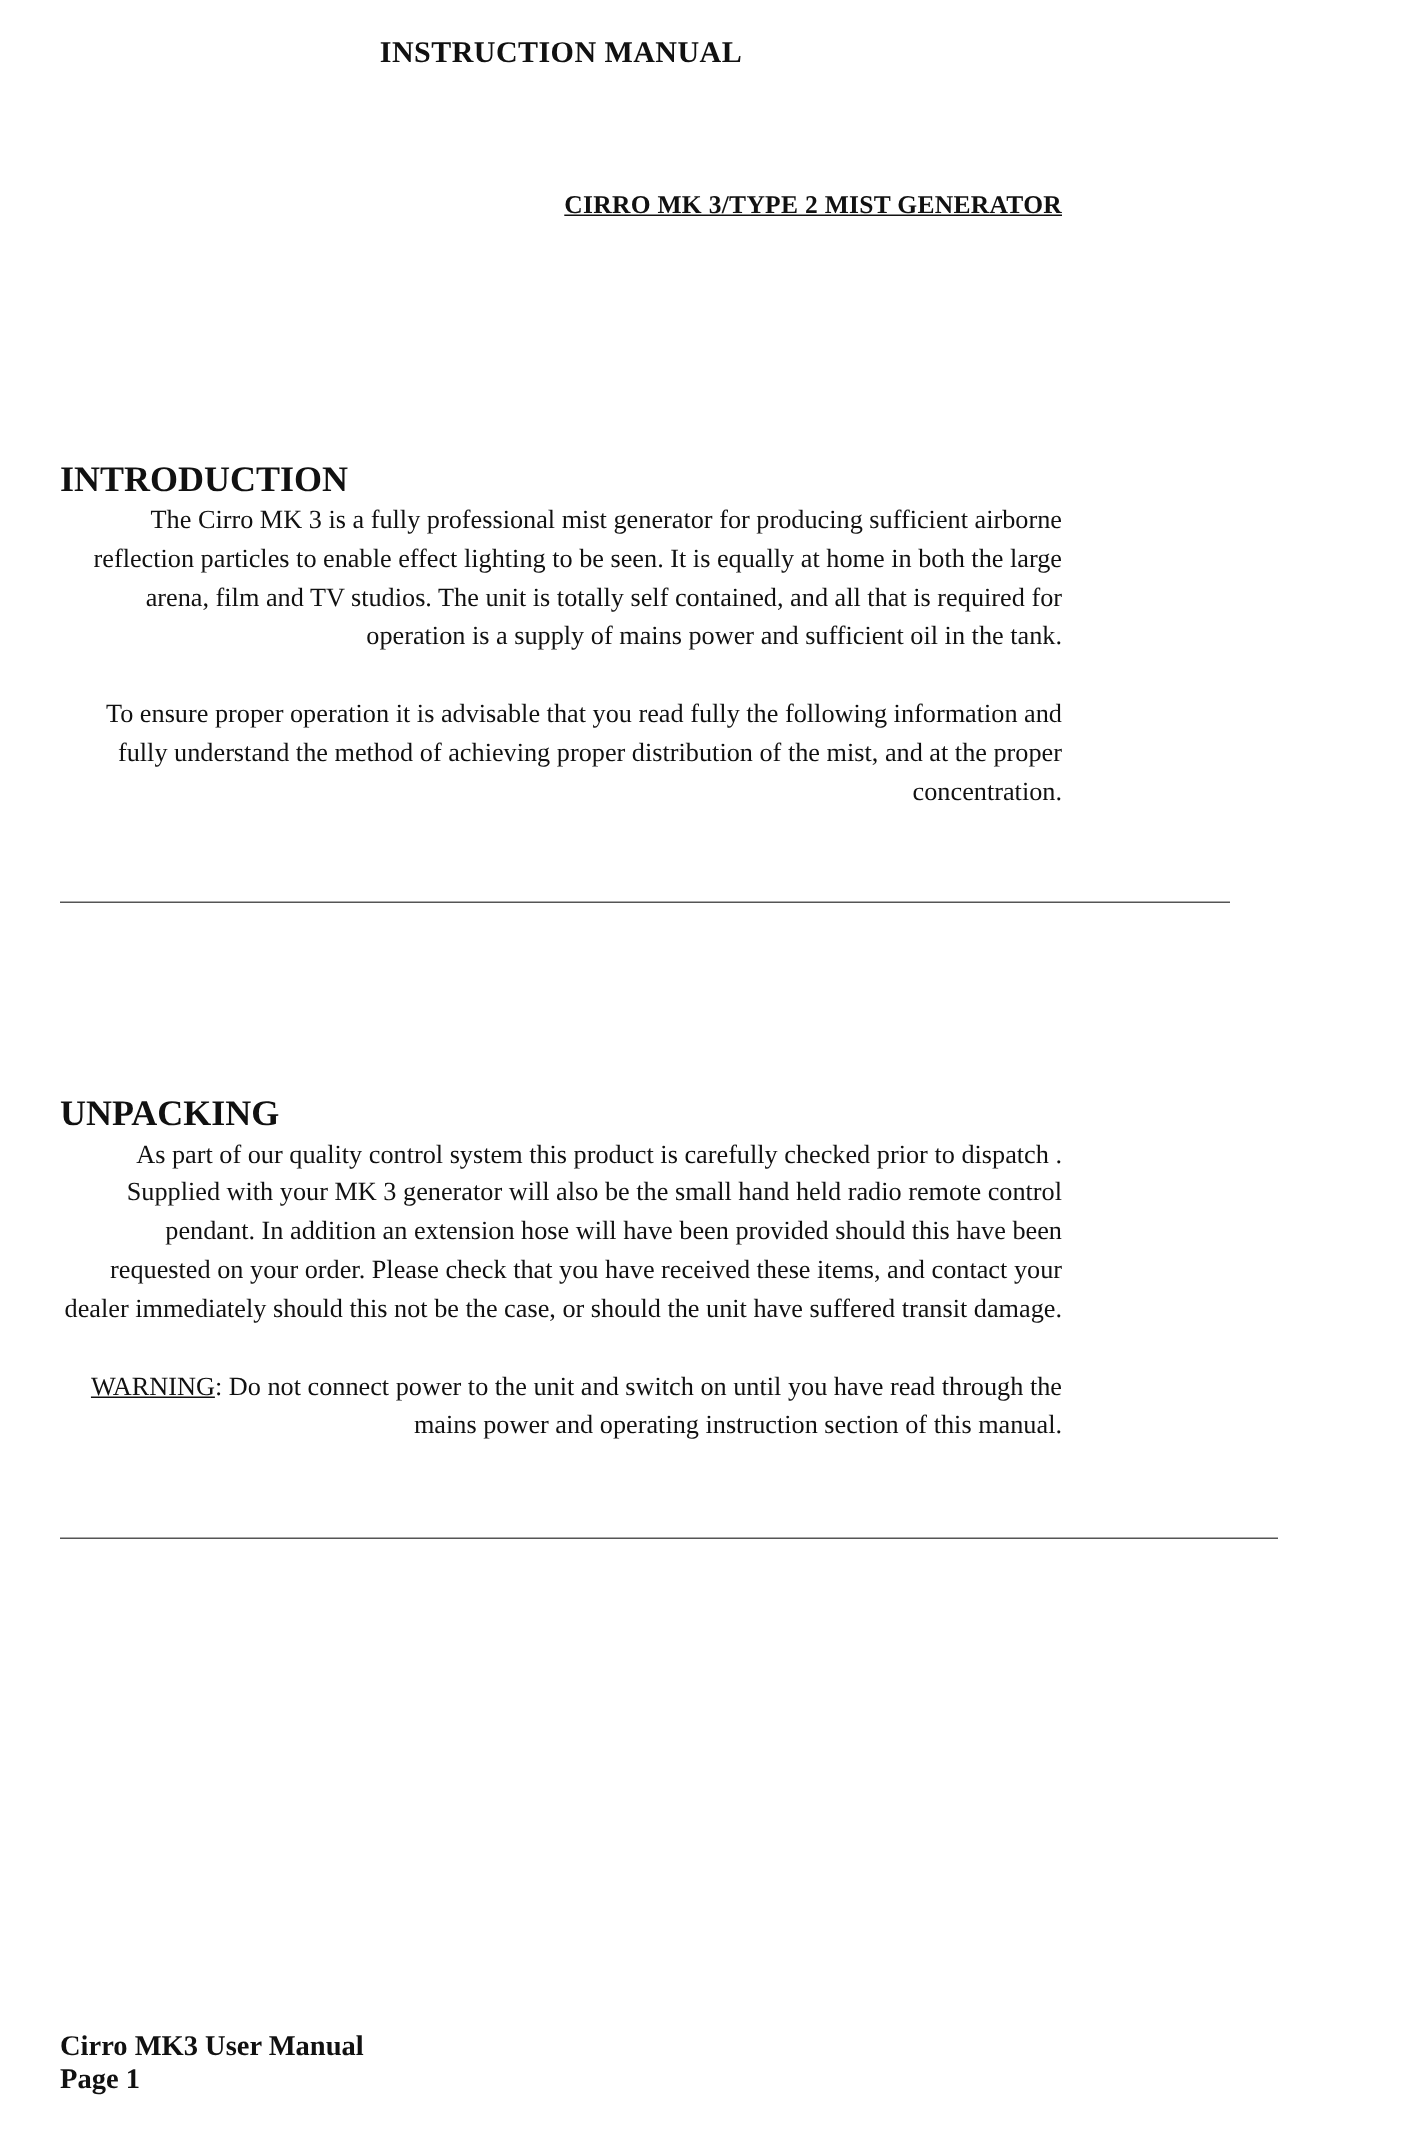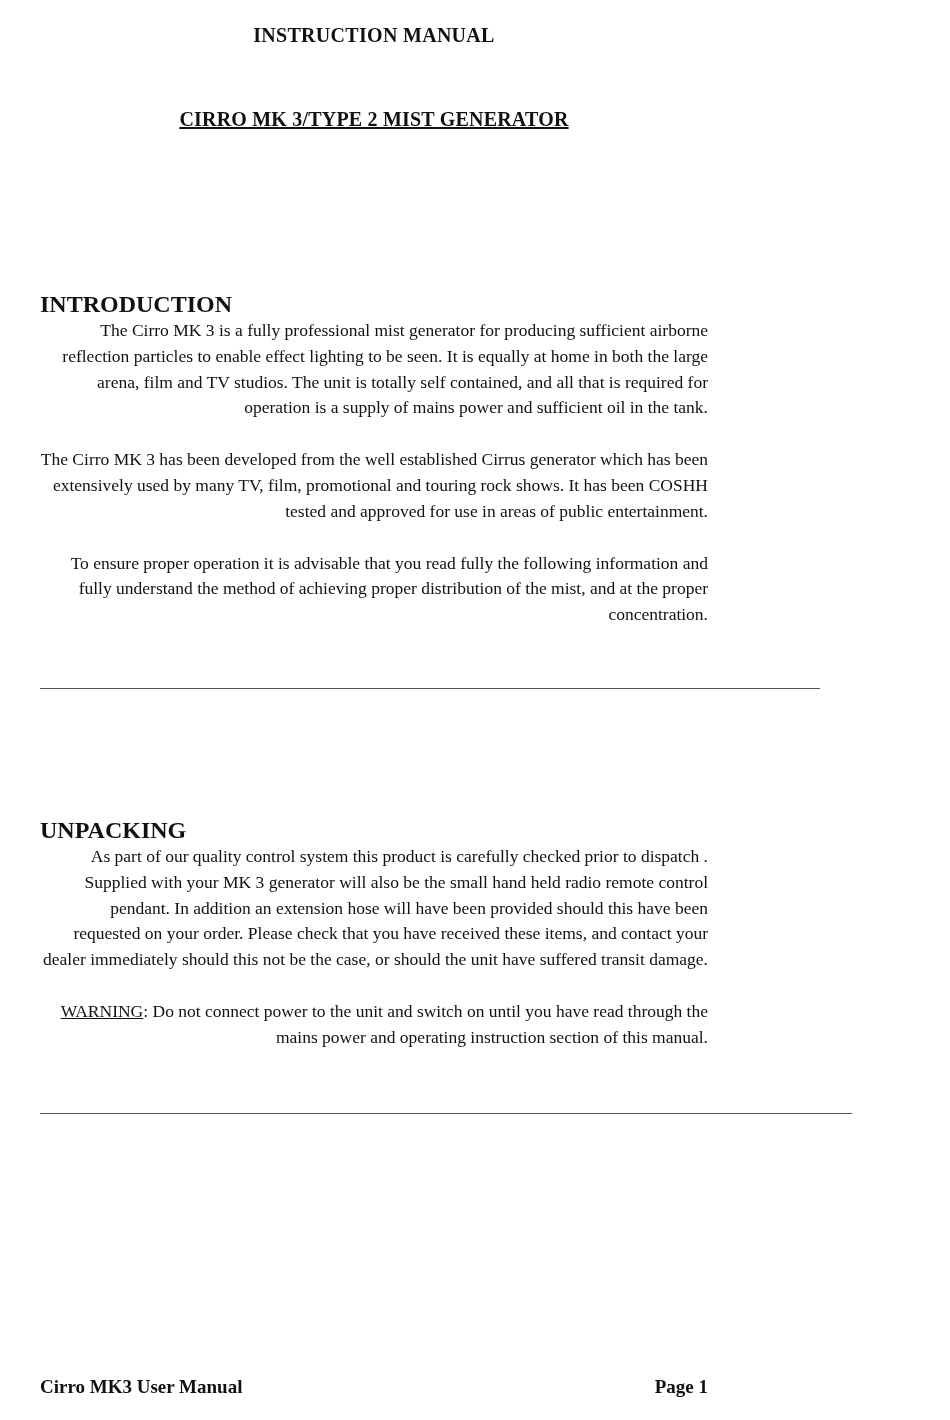--- a/index.html
+++ b/index.html
@@ -23,25 +23,25 @@
     position: relative;
   }
   .doc-title {
     text-align: center;
     font-weight: bold;
     font-size: 20px;
     letter-spacing: 0.3px;
     margin: 4px 0 0 0;
   }
   .doc-subtitle {
-    text-align: center;
+    text-align: right;
     font-weight: bold;
-    font-size: 20px;
+    font-size: 17px;
     text-decoration: underline;
-    margin: 61px 0 0 0;
+    margin: 80px 0 0 0;
     letter-spacing: 0.2px;
   }
   .section-heading {
     font-weight: bold;
     font-size: 24px;
     margin: 0 0 0 0;
   }
   .para {
     font-size: 17.5px;
     line-height: 25.8px;
@@ -75,35 +75,35 @@
   }
   .footer {
     position: absolute;
     left: 40px;
     right: 42px;
     bottom: 22px;
     display: flex;
     justify-content: space-between;
     font-weight: bold;
     font-size: 19px;
+    flex-direction: column;
   }
 </style>
 </head>
 <body>
 
 <div class="page">
 
   <h1 class="doc-title">INSTRUCTION MANUAL</h1>
 
   <h2 class="doc-subtitle">CIRRO MK 3/TYPE 2  MIST GENERATOR</h2>
 
   <div class="intro-block">
     <div class="section-heading">INTRODUCTION</div>
     <p class="para">The Cirro MK 3 is a fully professional mist generator for producing sufficient airborne reflection particles to enable effect lighting to be seen. It is equally at home in both the large arena, film and TV studios. The unit is totally self contained, and all that is required for operation is a supply of mains power and sufficient oil in the tank.</p>
-    <p class="para">The Cirro MK 3  has been developed from the well established Cirrus generator which has been extensively used by many TV, film, promotional  and touring rock shows.  It has been COSHH tested and approved for use in areas of public entertainment.</p>
     <p class="para">To ensure proper operation it is advisable that you read fully the following information  and  fully understand the method of achieving proper distribution of the mist, and at the proper concentration.</p>
   </div>
 
   <hr class="rule rule-1">
 
   <div class="gap-to-unpacking"></div>
 
   <div class="unpacking-block">
     <div class="section-heading">UNPACKING</div>
     <p class="para">As part of our quality control system this product is carefully checked prior to dispatch . Supplied with your MK 3 generator will also be the small hand held  radio remote control pendant. In addition an extension hose will have been provided should this have been requested on your order. Please check that you have received  these items, and contact your dealer immediately should this not be the case, or should the unit have suffered transit damage.</p>

